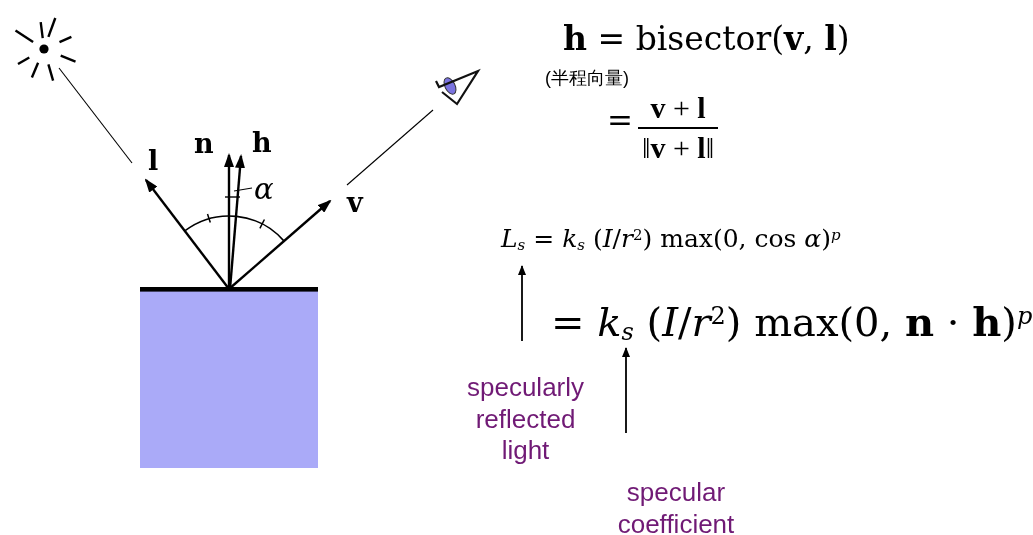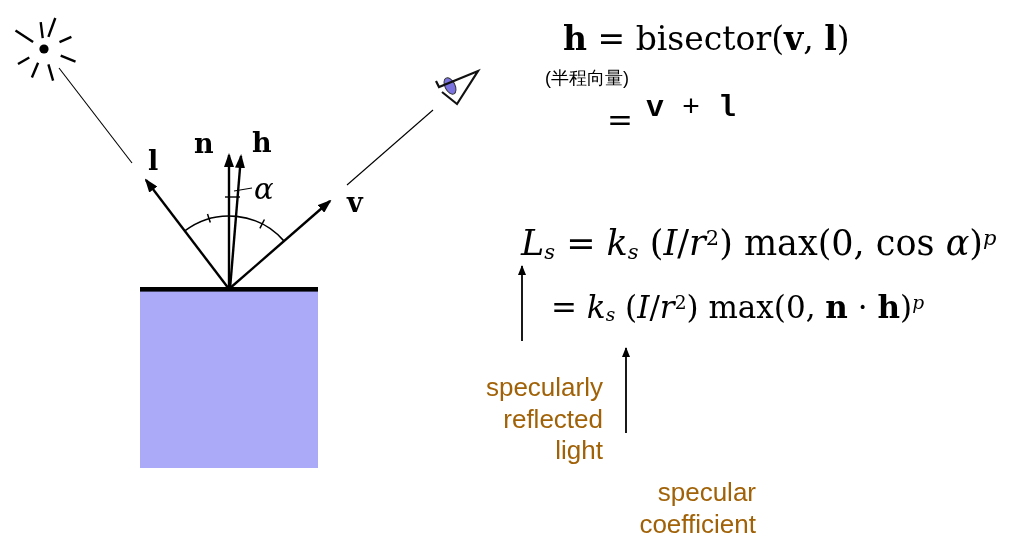--- a/index.html
+++ b/index.html
@@ -15,27 +15,27 @@
   .it{font-style:italic;}
   .bf{font-weight:bold;}
   .sb{font-size:0.6em;font-style:italic;vertical-align:-0.18em;}
   .sp{font-size:0.6em;vertical-align:0.5em;}
   .spi{font-size:0.6em;font-style:italic;vertical-align:0.5em;}
   #eq1{left:563px;top:22px;font-size:33px;}
   #half-vector-note{position:absolute;left:505px;top:66px;font-size:18px;color:#000;
         font-family:"Liberation Sans",sans-serif;white-space:nowrap;margin-left:40px;}
   #eq2-equals{left:607px;top:105px;font-size:31px;}
   #eq2-frac{position:absolute;left:638px;top:93px;display:flex;flex-direction:column;
-        align-items:center;font-family:Liberation Mono, monospace;
+        align-items:center;font-family:Liberation Serif, serif;
         font-size:30px;line-height:1;color:#000;}
   #eq2-frac .num{padding:0 8px 4px;}
   #eq2-frac .den{border-top:2px solid #000;padding:4px 4px 0;}
-  #eq3{left:521px;top:226px;font-size:35px;}
-  #eq4{left:551px;top:292px;font-size:31px;}
-  .anno{position:absolute;font-size:26px;color:#a16207;text-align:right;
+  #eq3{left:501px;top:226px;font-size:25px;}
+  #eq4{left:551px;top:302px;font-size:40px;}
+  .anno{position:absolute;font-size:26px;color:#701a75;text-align:center;
         white-space:pre-line;font-family:"Liberation Sans",sans-serif;line-height:1.22;}
   #specular-light-label{left:448px;top:372px;width:155px;}
   #specular-coeff-label{left:596px;top:442px;width:160px;margin-top:35px;}
 </style>
 </head>
 <body>
 
 <svg id="diagram-svg" viewBox="0 0 1033 535">
   <defs>
     <marker id="arrowBig" markerUnits="userSpaceOnUse" markerWidth="14" markerHeight="10" viewBox="0 0 14 10" refX="12" refY="5" orient="auto">
@@ -94,20 +94,21 @@
 
 <div class="math" id="eq1">
   <span class="bf">h</span><span> = bisector(</span><span class="bf">v</span><span>, </span><span class="bf">l</span><span>)</span>
 </div>
 
 <div id="half-vector-note">(半程向量)</div>
 
 <div class="math" id="eq2-equals">=</div>
 <div id="eq2-frac">
   <span class="num"><span class="bf">v</span><span> + </span><span class="bf">l</span></span>
+  <span class="den"><span>‖</span><span class="bf">v</span><span> + </span><span class="bf">l</span><span>‖</span></span>
 </div>
 
 <div class="math" id="eq3">
   <span class="it">L</span><span class="sb">s</span><span> = </span><span class="it">k</span><span class="sb">s</span><span> (</span><span class="it">I</span><span>/</span><span class="it">r</span><span class="sp">2</span><span>) max(0, cos </span><span class="it">α</span><span>)</span><span class="spi">p</span>
 </div>
 
 <div class="math" id="eq4">
   <span>= </span><span class="it">k</span><span class="sb">s</span><span> (</span><span class="it">I</span><span>/</span><span class="it">r</span><span class="sp">2</span><span>) max(0, </span><span class="bf">n</span><span> · </span><span class="bf">h</span><span>)</span><span class="spi">p</span>
 </div>
 

